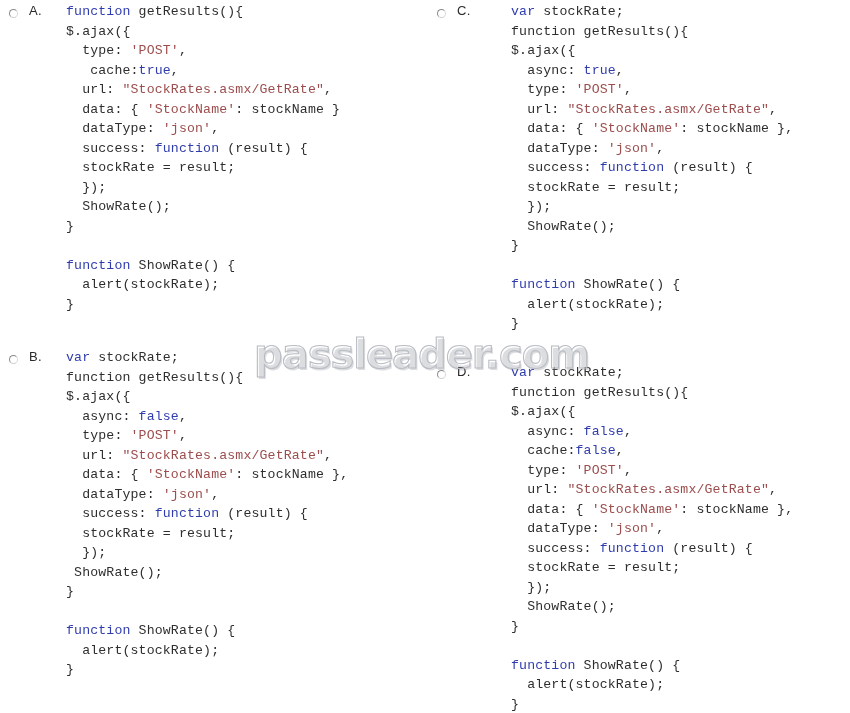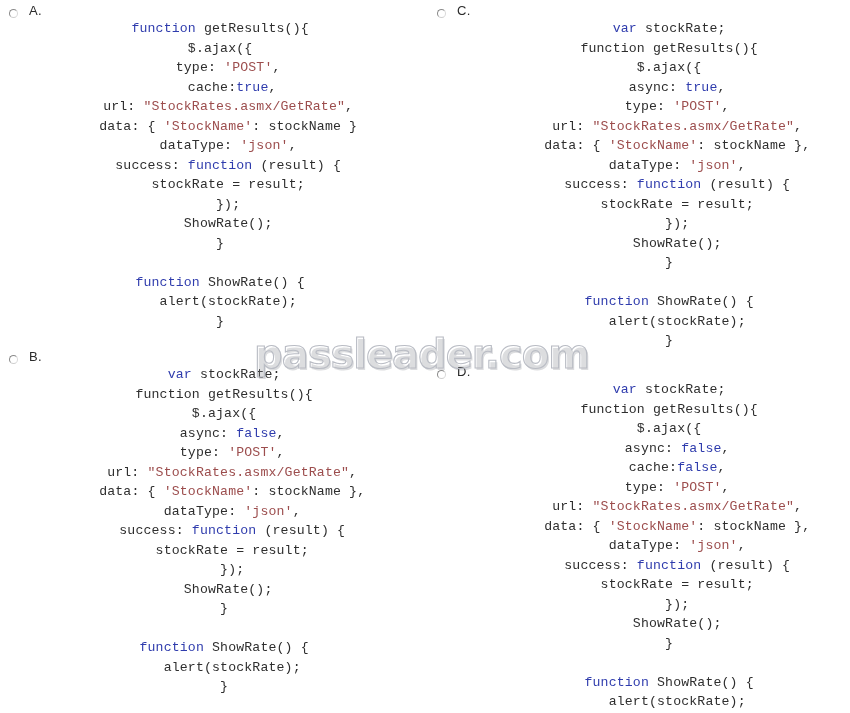--- a/index.html
+++ b/index.html
@@ -55,28 +55,27 @@
     font-family: "Liberation Sans", sans-serif;
     font-size: 13px;
     color: #2b2b2b;
     letter-spacing: 0.3px;
   }
 
   .code {
     position: absolute;
     left: 66px;
     top: 0px;
-    margin: 17px;
+    margin: 0;
     font-family: "Liberation Mono", "DejaVu Sans Mono", monospace;
     font-size: 13.2px;
     line-height: 19.5px;
     color: #2e2e2e;
     white-space: pre;
     letter-spacing: 0.15px;
-    text-align: center;
   }
   .option-c .code,
   .option-d .code { left: 83px; }
 
   .code .kw   { color: #2f3cad; }  
   .code .bool { color: #2f3cad; }  
   .code .str  { color: #9c4d4d; }  
 
   
   .watermark {

